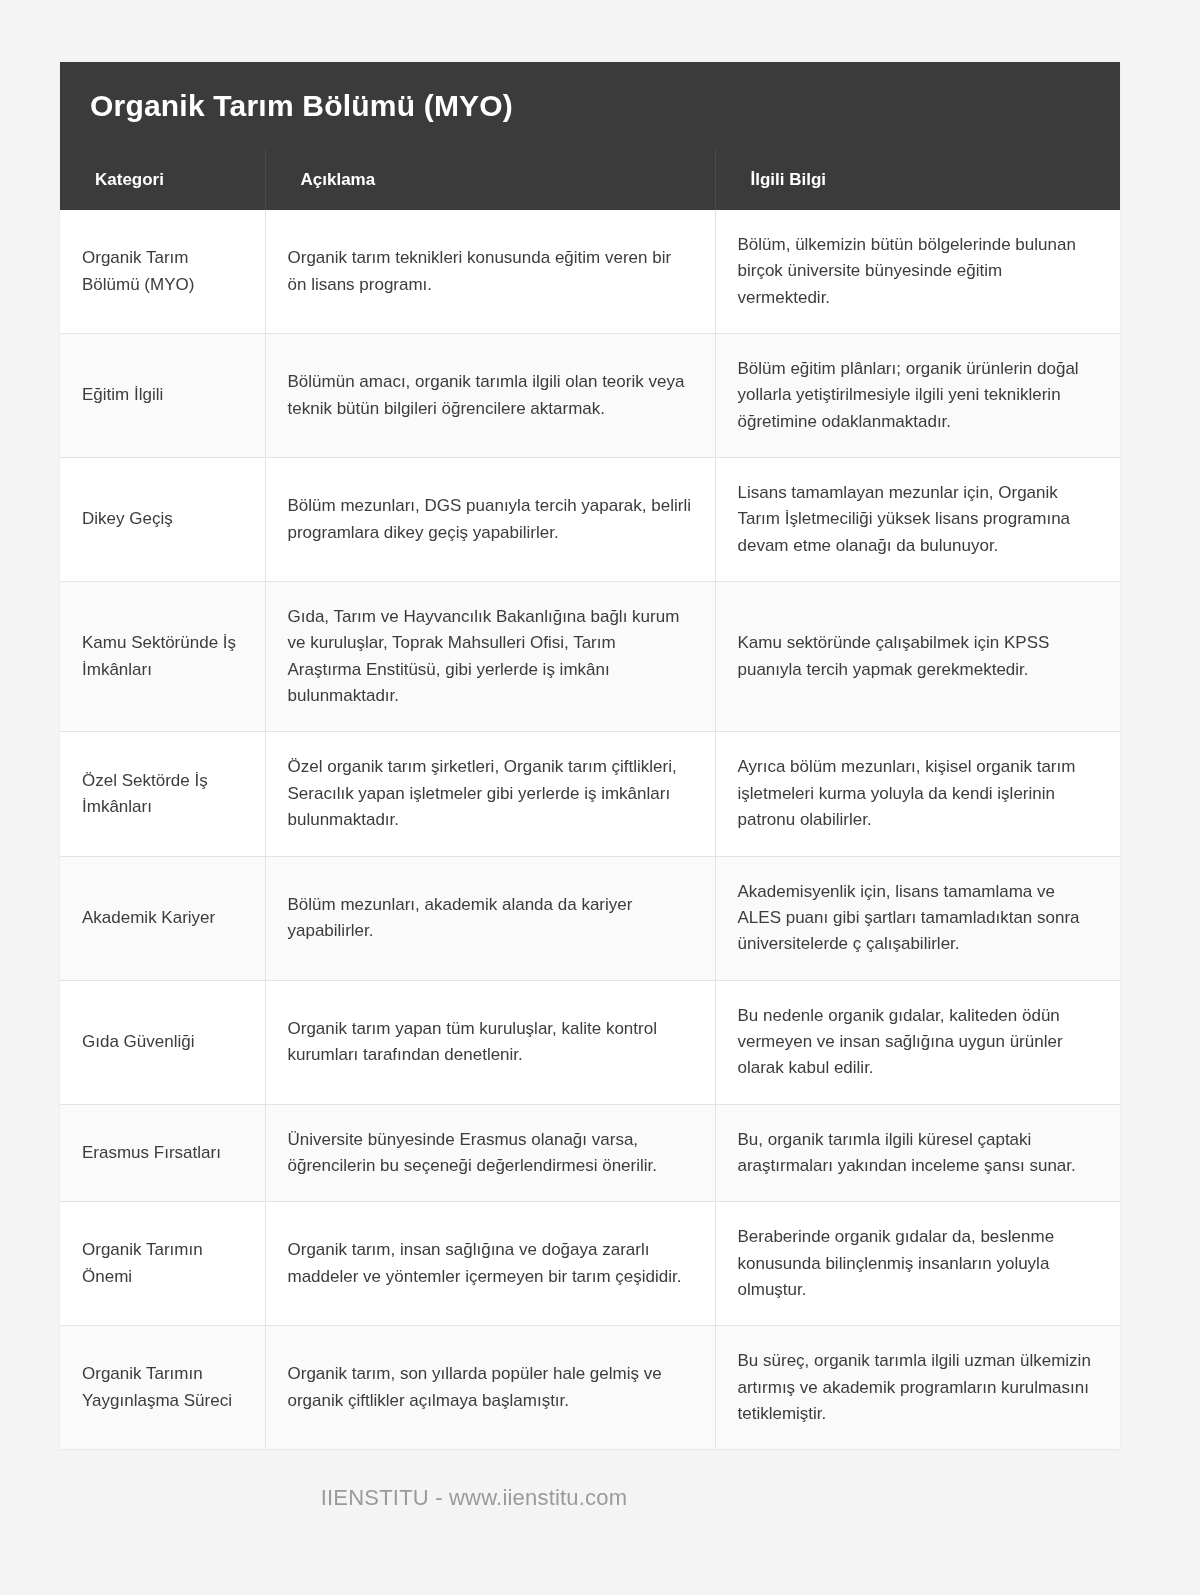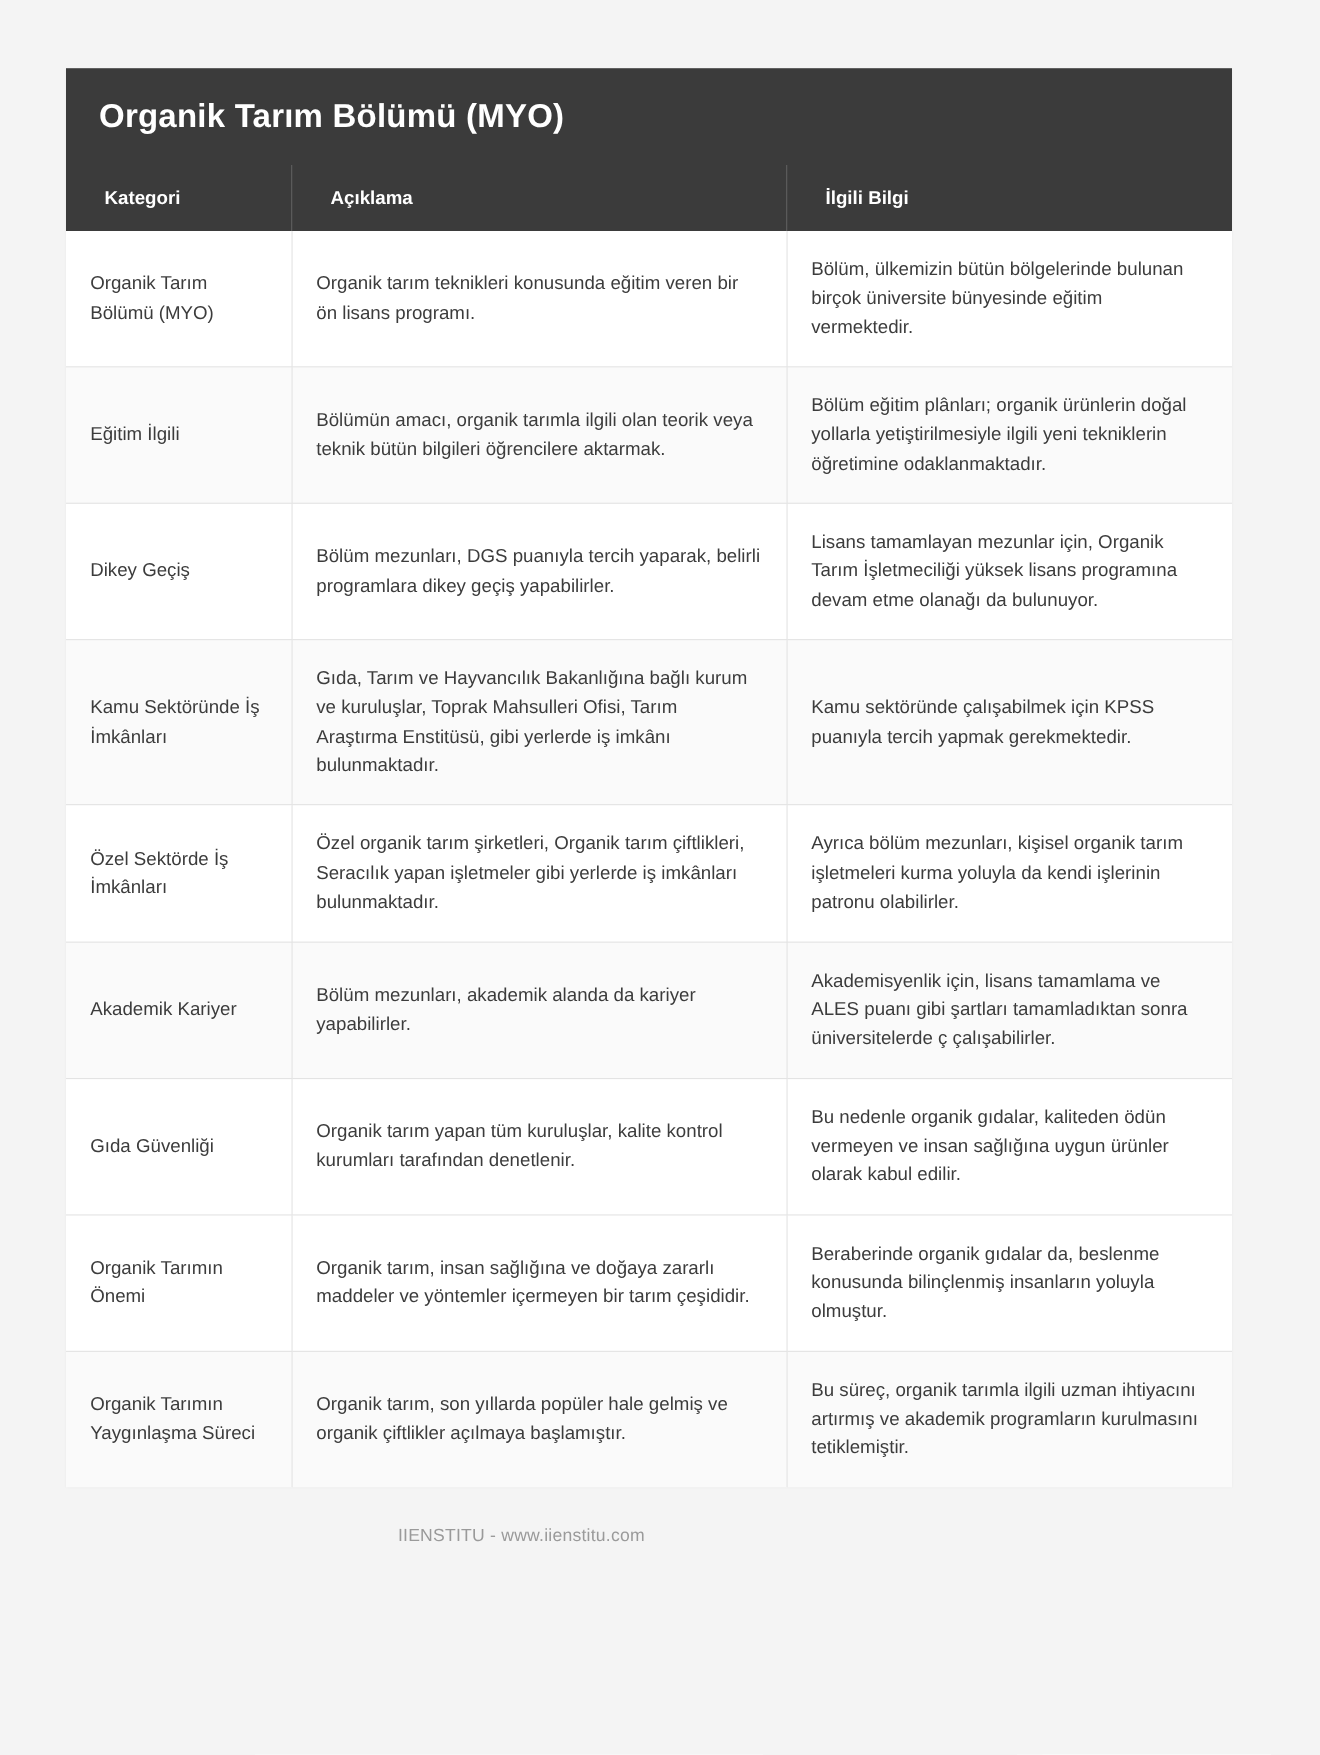--- a/index.html
+++ b/index.html
@@ -89,21 +89,21 @@
     background: #fafafa;
   }
 
   td.cell-kategori {
     color: #404040;
   }
 
   .footer {
     text-align: center;
     color: #9a9a9a;
-    font-size: 16px;
+    font-size: 22px;
     margin-top: 36px;
     letter-spacing: 0.2px;
   }
 </style>
 </head>
 <body>
 
 <div class="page">
   <div class="card">
 
@@ -153,29 +153,34 @@
         <tr class="alt">
           <td class="cell-kategori">Akademik Kariyer</td>
           <td class="cell-aciklama">Bölüm mezunları, akademik alanda da kariyer yapabilirler.</td>
           <td class="cell-ilgili">Akademisyenlik için, lisans tamamlama ve ALES puanı gibi şartları tamamladıktan sonra üniversitelerde ç çalışabilirler.</td>
         </tr>
         <tr>
           <td class="cell-kategori">Gıda Güvenliği</td>
           <td class="cell-aciklama">Organik tarım yapan tüm kuruluşlar, kalite kontrol kurumları tarafından denetlenir.</td>
           <td class="cell-ilgili">Bu nedenle organik gıdalar, kaliteden ödün vermeyen ve insan sağlığına uygun ürünler olarak kabul edilir.</td>
         </tr>
+        <tr class="alt">
+          <td class="cell-kategori">Erasmus Fırsatları</td>
+          <td class="cell-aciklama">Üniversite bünyesinde Erasmus olanağı varsa, öğrencilerin bu seçeneği değerlendirmesi önerilir.</td>
+          <td class="cell-ilgili">Bu, organik tarımla ilgili küresel çaptaki araştırmaları yakından inceleme şansı sunar.</td>
+        </tr>
         <tr>
           <td class="cell-kategori">Organik Tarımın Önemi</td>
           <td class="cell-aciklama">Organik tarım, insan sağlığına ve doğaya zararlı maddeler ve yöntemler içermeyen bir tarım çeşididir.</td>
           <td class="cell-ilgili">Beraberinde organik gıdalar da, beslenme konusunda bilinçlenmiş insanların yoluyla olmuştur.</td>
         </tr>
         <tr class="alt">
           <td class="cell-kategori">Organik Tarımın Yaygınlaşma Süreci</td>
           <td class="cell-aciklama">Organik tarım, son yıllarda popüler hale gelmiş ve organik çiftlikler açılmaya başlamıştır.</td>
-          <td class="cell-ilgili">Bu süreç, organik tarımla ilgili uzman ihtiyacını artırmış ve akademik programların kurulmasını tetiklemiştir.</td>
+          <td class="cell-ilgili">Bu süreç, organik tarımla ilgili uzman ülkemizin artırmış ve akademik programların kurulmasını tetiklemiştir.</td>
         </tr>
       </tbody>
     </table>
 
   </div>
 
   <div class="footer">IIENSTITU - www.iienstitu.com</div>
 </div>
 
 </body></html>

